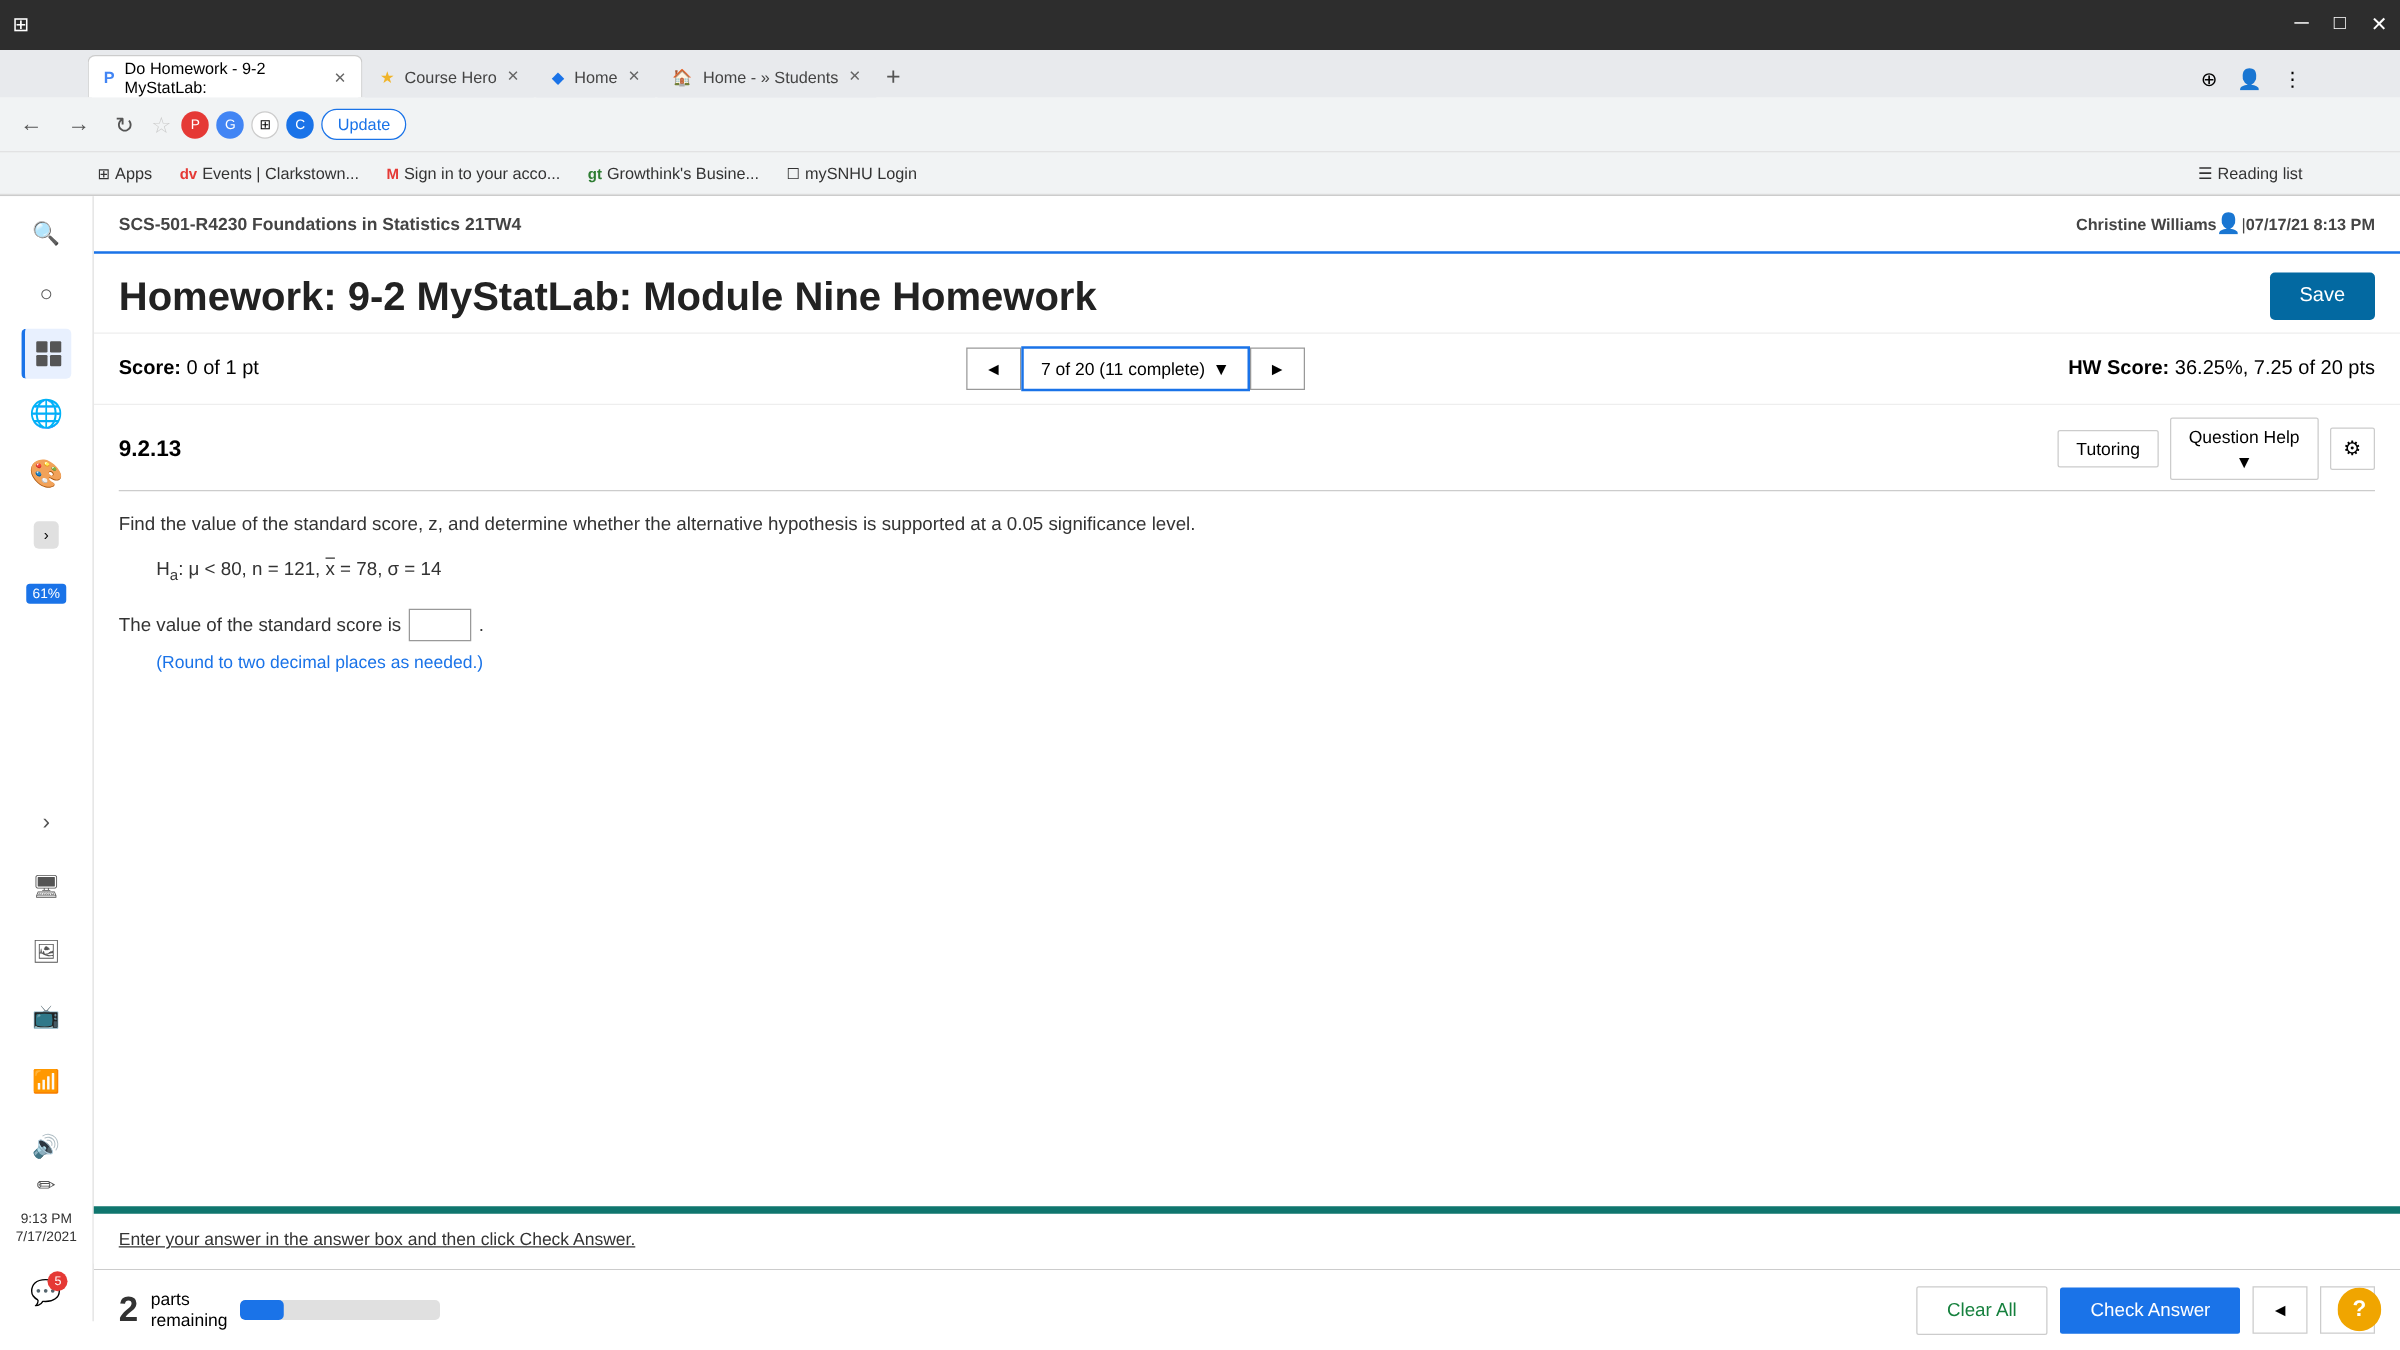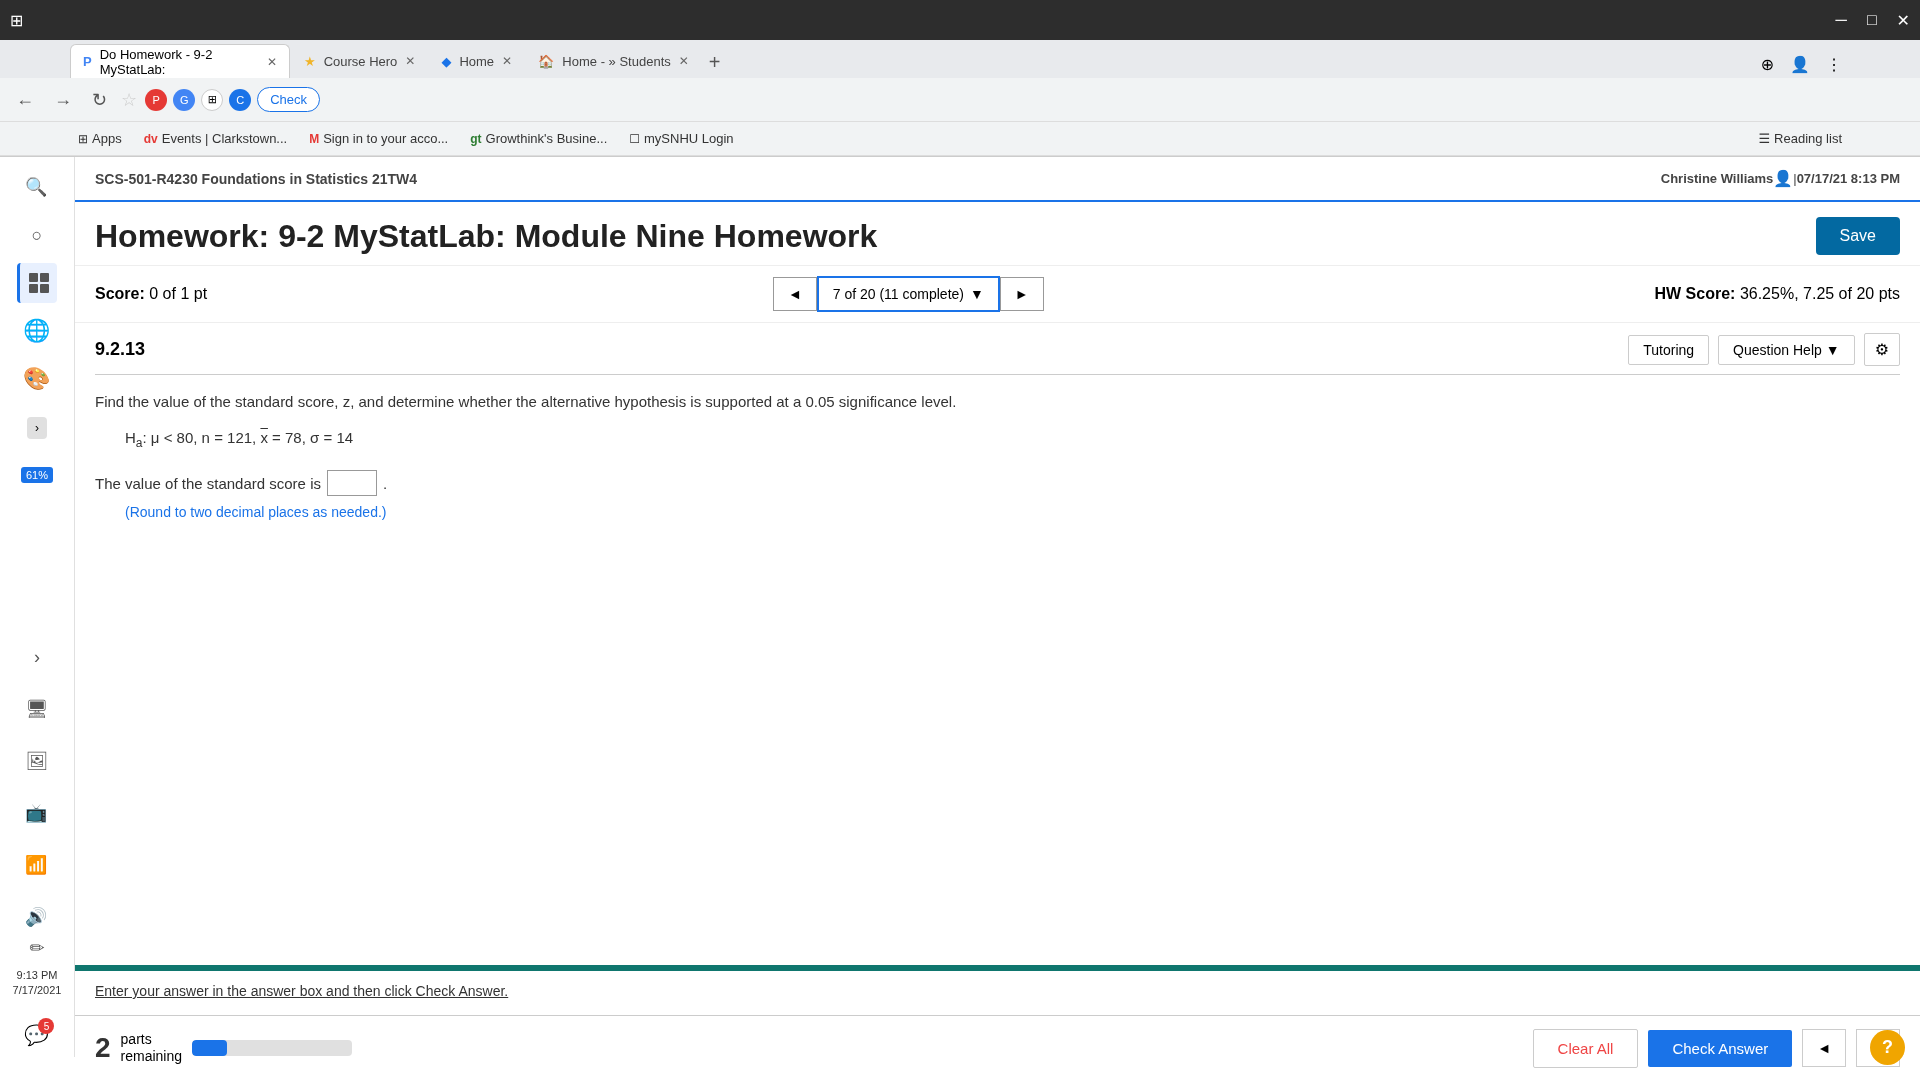--- a/index.html
+++ b/index.html
@@ -68,40 +68,40 @@
     .question-selector { background: #fff; border: 2px solid #1a73e8; padding: 8px 14px; font-size: 14px; cursor: pointer; display: flex; align-items: center; gap: 6px; }
     .score-right { font-size: 16px; }
     .hw-score-label { font-weight: bold; margin-left: 45px; }
 
     
     .question-area { padding: 10px 20px; }
     .question-number-row { display: flex; align-items: center; justify-content: space-between; border-bottom: 1px solid #ccc; padding-bottom: 8px; margin-bottom: 15px; }
     .question-number { font-size: 18px; font-weight: bold; }
     .question-tools { display: flex; align-items: center; gap: 9px; }
     .tutoring-btn { background: #fff; border: 1px solid #ccc; padding: 6px 14px; font-size: 14px; cursor: pointer; border-radius: 2px; }
-    .question-help-btn { background: #fff; border: 1px solid #ccc; padding: 6px 14px; font-size: 14px; cursor: pointer; border-radius: 2px; display: flex; align-items: center; gap: 4px; }
+    .question-help-btn { background: #fff; border: 1px solid #ccc; padding: 6px 14px; font-size: 14px; cursor: pointer; border-radius: 2px; display: flex; align-items: center; gap: 4px; flex-direction: column; }
     .gear-btn { background: #fff; border: 1px solid #ccc; padding: 6px 10px; font-size: 16px; cursor: pointer; border-radius: 2px; }
 
     .question-text { font-size: 15px; color: #333; line-height: 1.6; margin-bottom: 15px; }
     .hypothesis { font-size: 15px; color: #333; margin-bottom: 20px; margin-left: 30px; }
     .answer-line { font-size: 15px; color: #333; margin-bottom: 8px; display: flex; align-items: center; gap: 6px; }
     .answer-input { width: 50px; height: 26px; border: 1px solid #999; text-align: center; font-size: 14px; }
     .round-note { font-size: 14px; color: #1a73e8; margin-left: 30px; }
 
     
     .instruction-bar { padding: 15px 20px; font-size: 14px; color: #333; border-top: 1px solid #eee; margin-top: auto; }
 
     
     .bottom-bar { position: fixed; bottom: 0; left: 75px; right: 0; background: #fff; border-top: 1px solid #ccc; height: 65px; display: flex; align-items: center; padding: 0 20px; justify-content: space-between; }
     .parts-remaining { display: flex; align-items: center; gap: 10px; font-size: 16px; }
     .parts-num { font-size: 28px; font-weight: bold; color: #333; }
     .progress-bar-container { width: 160px; height: 16px; background: #e0e0e0; border-radius: 4px; overflow: hidden; }
     .progress-bar-fill { height: 100%; background: #1a73e8; width: 22%; border-radius: 4px; }
     .bottom-right { display: flex; align-items: center; gap: 10px; }
-    .clear-all-btn { background: #fff; border: 1px solid #ccc; padding: 10px 24px; font-size: 15px; cursor: pointer; border-radius: 2px; color: #ef4444; }
+    .clear-all-btn { background: #fff; border: 1px solid #ccc; padding: 10px 24px; font-size: 15px; cursor: pointer; border-radius: 2px; color: #15803d; }
     .check-answer-btn { background: #1a73e8; color: #fff; border: none; padding: 10px 24px; font-size: 15px; cursor: pointer; border-radius: 2px; }
     .bottom-nav-arrow { background: #fff; border: 1px solid #ccc; padding: 10px 14px; font-size: 14px; cursor: pointer; }
     .help-circle { position: fixed; bottom: 15px; right: 15px; width: 35px; height: 35px; background: #f0a500; border-radius: 50%; display: flex; align-items: center; justify-content: center; color: #fff; font-size: 18px; font-weight: bold; cursor: pointer; }
     .notification-badge { position: relative; }
     .notif-num { position: absolute; top: -5px; right: -5px; background: #e53935; color: #fff; font-size: 10px; border-radius: 50%; width: 16px; height: 16px; display: flex; align-items: center; justify-content: center; }
 
     
     .math-subscript { font-size: 12px; vertical-align: sub; }
     .math-overline { text-decoration: overline; }
   </style>
@@ -150,21 +150,21 @@
   <div class="address-bar">
     <button class="nav-btn">←</button>
     <button class="nav-btn">→</button>
     <button class="nav-btn">↻</button>
     <span class="bookmark-star">☆</span>
     <div class="ext-icons">
       <span style="width:22px;height:22px;background:#e53935;border-radius:50%;display:inline-flex;align-items:center;justify-content:center;color:#fff;font-size:11px;cursor:pointer;">P</span>
       <span style="width:22px;height:22px;background:#4285f4;border-radius:50%;display:inline-flex;align-items:center;justify-content:center;color:#fff;font-size:11px;cursor:pointer;">G</span>
       <span style="width:22px;height:22px;background:#fff;border:1px solid #ccc;border-radius:50%;display:inline-flex;align-items:center;justify-content:center;font-size:11px;cursor:pointer;">⊞</span>
       <span style="width:22px;height:22px;background:#1a73e8;border-radius:50%;display:inline-flex;align-items:center;justify-content:center;color:#fff;font-size:11px;cursor:pointer;">C</span>
-      <button class="update-btn">Check</button>
+      <button class="update-btn">Update</button>
     </div>
   </div>
 
   <div class="bookmarks-bar">
     <div class="bookmark-item">
       <span class="bm-icon">⊞</span>
       <span>Apps</span>
     </div>
     <div class="bookmark-item">
       <span class="bm-icon" style="color:#e53935;font-weight:bold;">dv</span>

